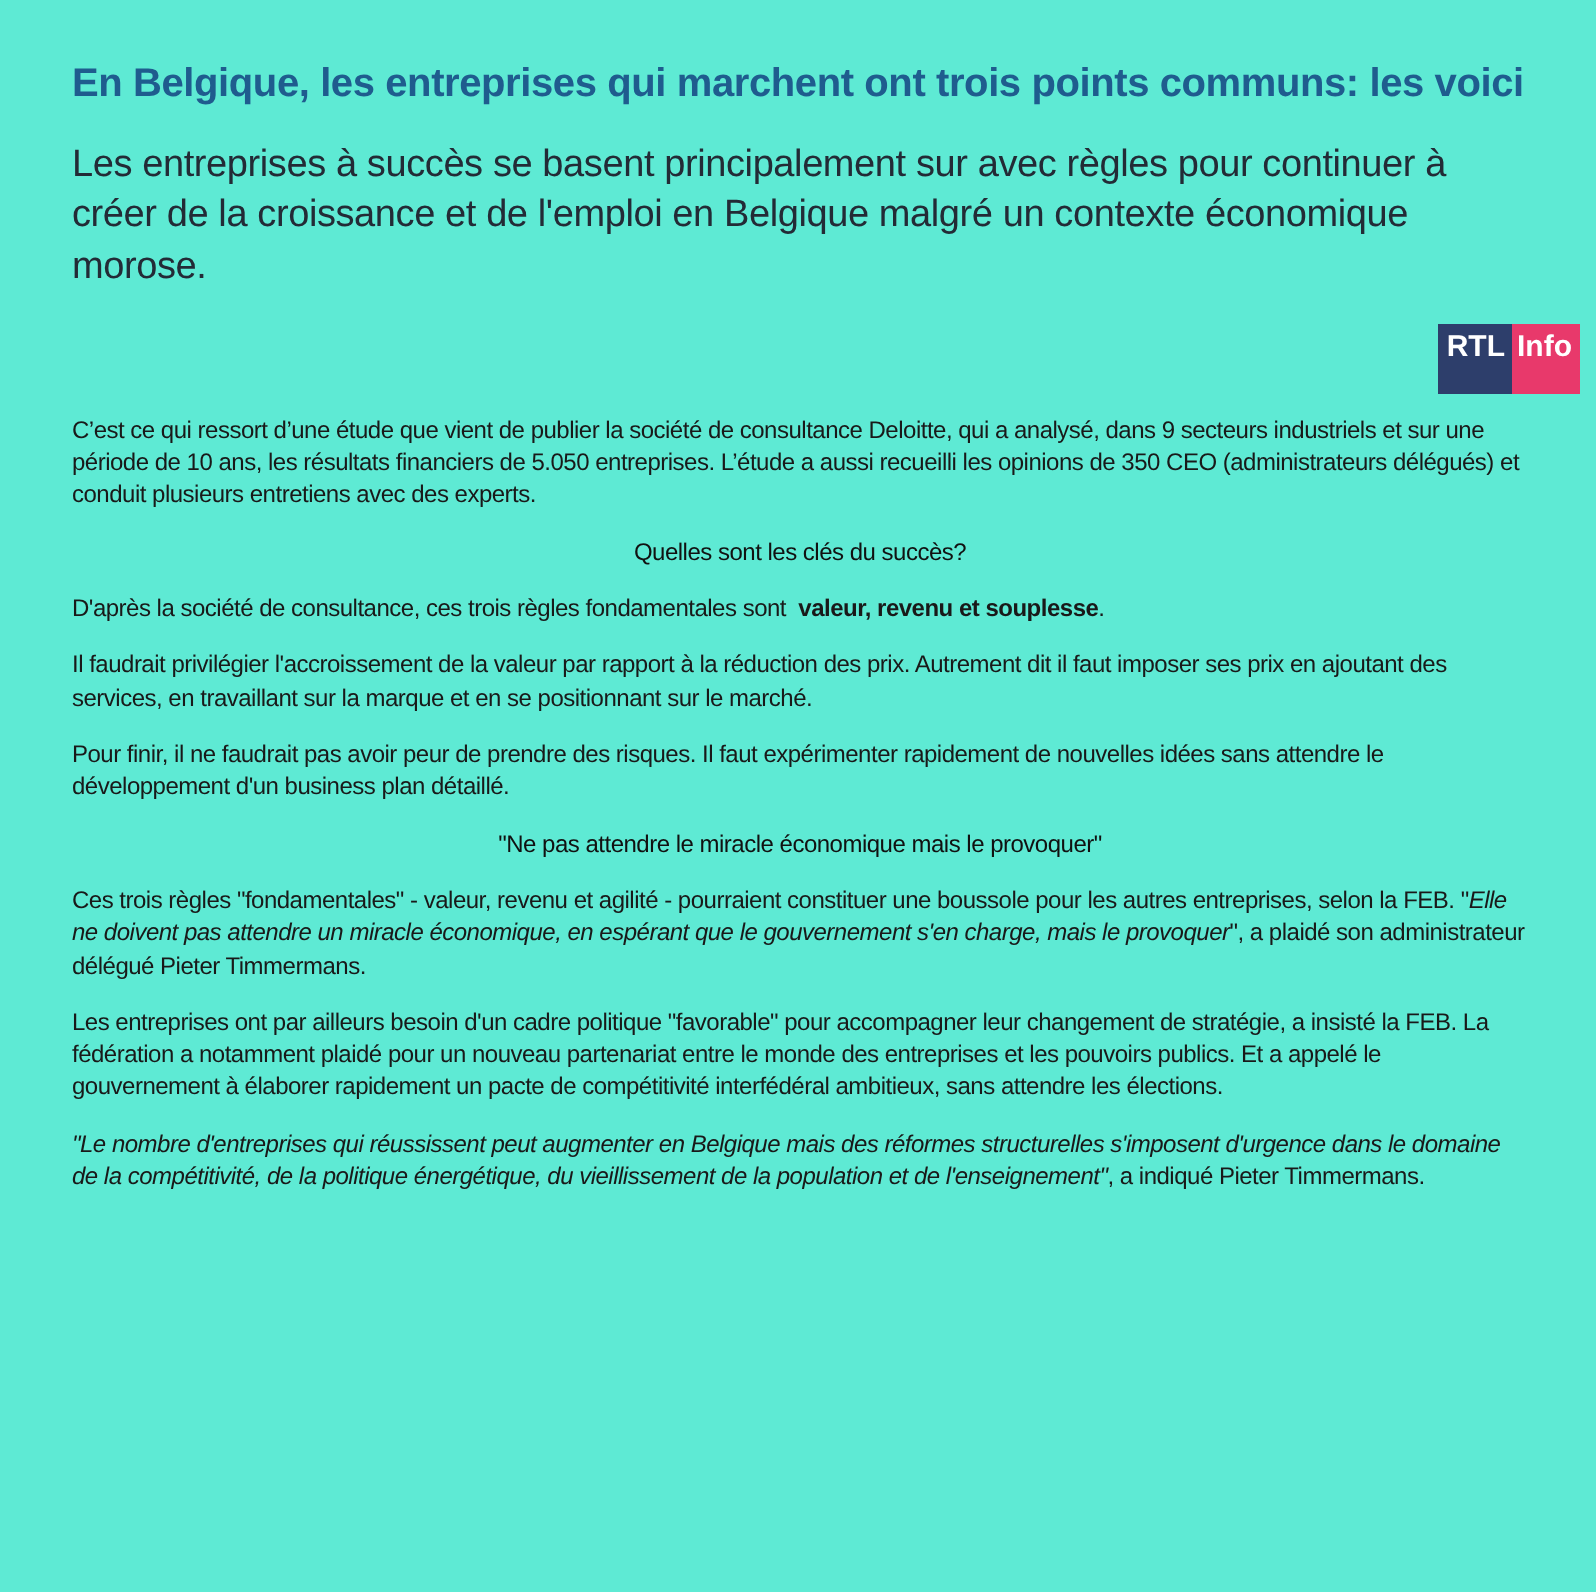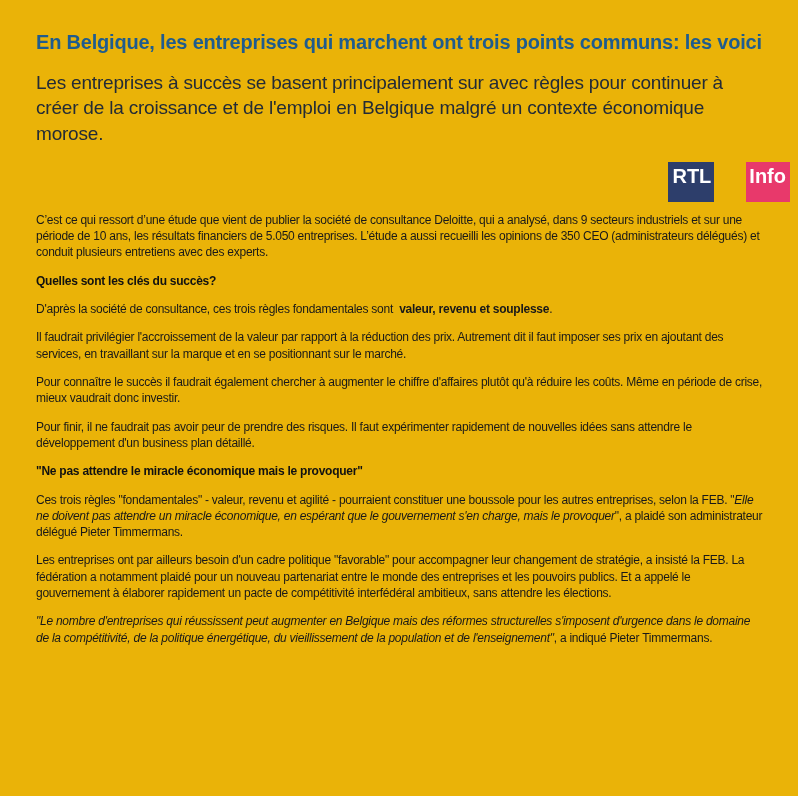--- a/index.html
+++ b/index.html
@@ -5,21 +5,21 @@
   html, body {
     margin: 0;
     padding: 0;
     background: #ffffff;
   }
   .page {
     width: 798px;
     height: 796px;
     box-sizing: border-box;
     padding: 30px 34px 20px 36px;
-    background: #eab308;
+    background: #5eead4;
     font-family: "Liberation Sans", sans-serif;
     overflow: hidden;
   }
   h1.title {
     font-size: 20px;
     line-height: 1.25;
     font-weight: bold;
     color: var(--title-color, #1f5c8e);
     margin: 0 0 15px 0;
     letter-spacing: -0.2px;
@@ -37,44 +37,44 @@
     color: #111111;
     margin: 0 -26px 10px 0;
     display: flex;
     justify-content: flex-end;
     align-items: center;
     gap: 6px;
   }
   .logo {
     display: inline-flex;
     font-weight: bold;
-    font-size: 20px;
+    font-size: 15px;
     line-height: 1;
-    gap: 32px;
   }
   .logo .logo-rtl {
     background: var(--logo-blue, #2d3e6b);
     color: #ffffff;
     padding: 4px 3px 4px 4px;
   }
   .logo .logo-info {
     background: var(--logo-pink, #e8396b);
     color: #ffffff;
     padding: 4px 4px 16px 3px;
   }
   .article-body p {
     font-size: 12px;
     line-height: 1.36;
     color: #191919;
     margin: 0 0 12px 0;
     letter-spacing: -0.25px;
   }
   .article-body p.heading {
-    font-weight: bold;
+    font-weight: normal;
     color: #111111;
+    text-align: center;
   }
   .article-body span.b { font-weight: bold; text-align: right; }
   .article-body span.i { font-style: italic; }
 </style>
 </head>
 <body>
 
 <div class="page">
 
   <h1 class="title">En Belgique, les entreprises qui marchent ont trois points communs: les voici</h1>
@@ -86,21 +86,20 @@
       <span class="logo-rtl">RTL</span>
       <span class="logo-info">Info</span>
     </span>
   </div>
 
   <div class="article-body">
       <p class="paragraph"><span>C’est ce qui ressort d’une étude que vient de publier la société de consultance Deloitte, qui a analysé, dans 9 secteurs industriels et sur une période de 10 ans, les résultats financiers de 5.050 entreprises. L’étude a aussi recueilli les opinions de 350 CEO (administrateurs délégués) et conduit plusieurs entretiens avec des experts.</span></p>
       <p class="heading"><span>Quelles sont les clés du succès?</span></p>
       <p class="paragraph"><span>D'après la société de consultance, ces trois règles fondamentales sont &nbsp;</span><span class="b">valeur, revenu et souplesse</span><span>.</span></p>
       <p class="paragraph"><span>Il faudrait privilégier l'accroissement de la valeur par rapport à la réduction des prix. Autrement dit il faut imposer ses prix en ajoutant des services, en travaillant sur la marque et en se positionnant sur le marché.</span></p>
-      <p class="paragraph"><span>Pour connaître le succès il faudrait également chercher à augmenter le chiffre d'affaires plutôt qu'à réduire les coûts. Même en période de crise, mieux vaudrait donc investir.</span></p>
       <p class="paragraph"><span>Pour finir, il ne faudrait pas avoir peur de prendre des risques. Il faut expérimenter rapidement de nouvelles idées sans attendre le développement d'un business plan détaillé.</span></p>
       <p class="heading"><span>"Ne pas attendre le miracle économique mais le provoquer"</span></p>
       <p class="paragraph"><span>Ces trois règles "fondamentales" - valeur, revenu et agilité - pourraient constituer une boussole pour les autres entreprises, selon la FEB. "</span><span class="i">Elle ne doivent pas attendre un miracle économique, en espérant que le gouvernement s'en charge, mais le provoquer</span><span>", a plaidé son administrateur délégué Pieter Timmermans.</span></p>
       <p class="paragraph"><span>Les entreprises ont par ailleurs besoin d'un cadre politique "favorable" pour accompagner leur changement de stratégie, a insisté la FEB. La fédération a notamment plaidé pour un nouveau partenariat entre le monde des entreprises et les pouvoirs publics. Et a appelé le gouvernement à élaborer rapidement un pacte de compétitivité interfédéral ambitieux, sans attendre les élections.</span></p>
       <p class="paragraph"><span class="i">"Le nombre d'entreprises qui réussissent peut augmenter en Belgique mais des réformes structurelles s'imposent d'urgence dans le domaine de la compétitivité, de la politique énergétique, du vieillissement de la population et de l'enseignement"</span><span>, a indiqué Pieter Timmermans.</span></p>
     </div>
 
 </div>
 
 </body></html>

